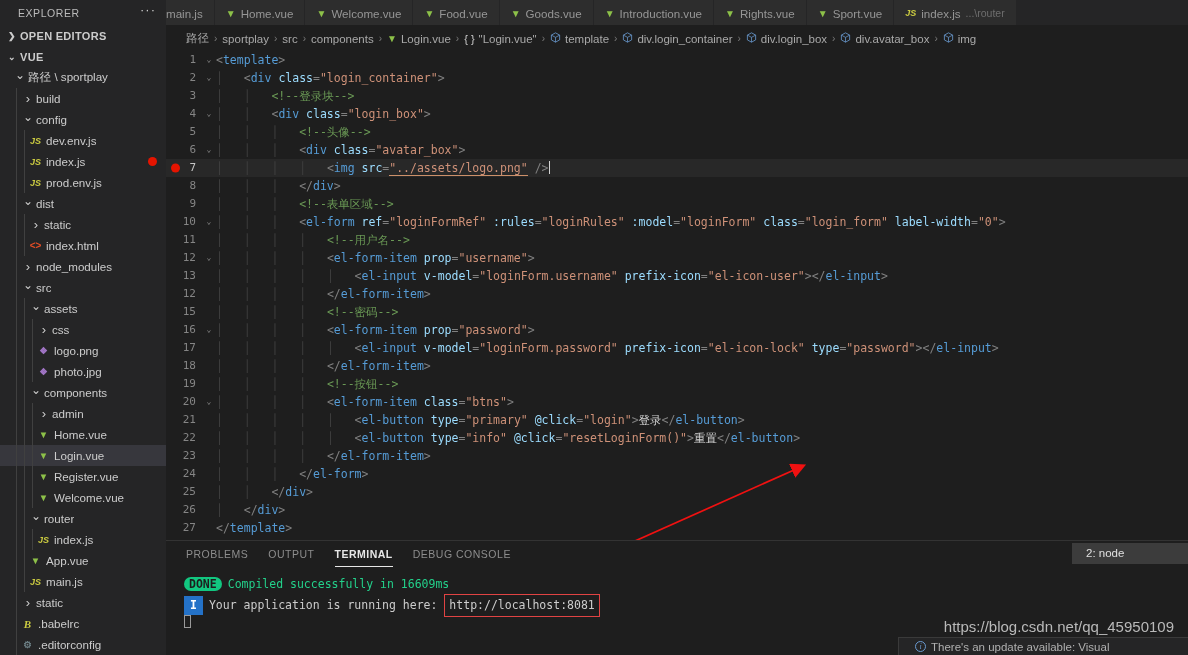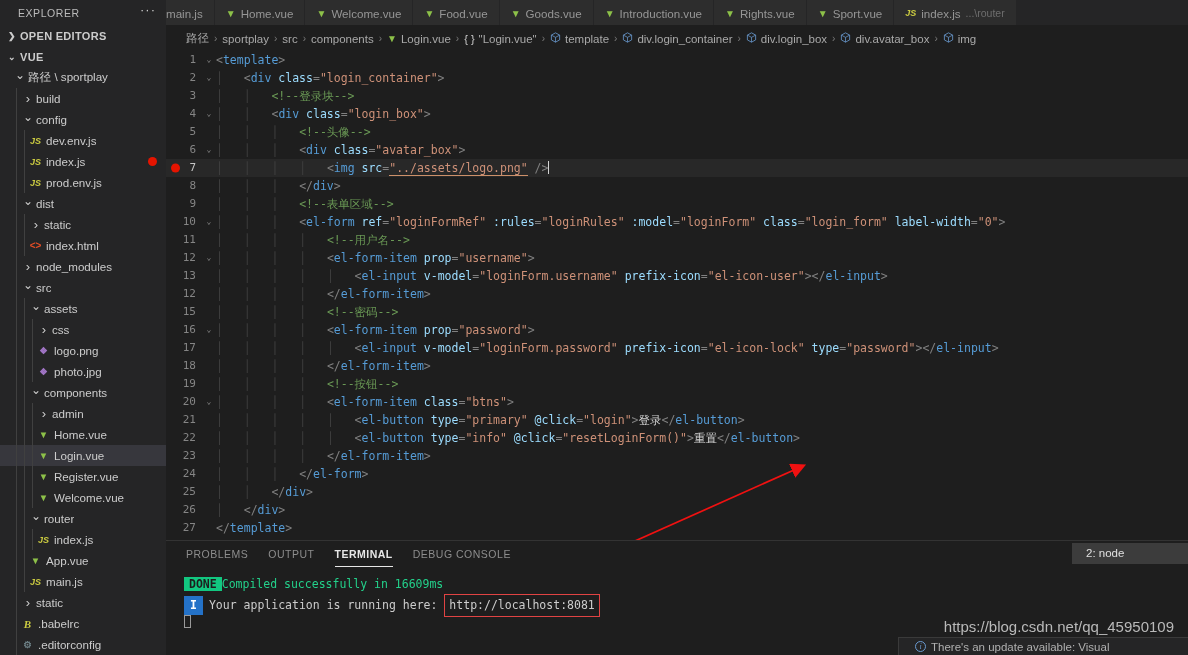--- a/index.html
+++ b/index.html
@@ -115,21 +115,21 @@
     text-align:center; line-height: 18px;
   }
   .ctext { position: relative; }
   .ig { color: #404040; }
   
   .t-tag   { color: #569cd6; }
   .t-attr  { color: #9cdcfe; }
   .t-str   { color: #ce9178; }
   .t-punc  { color: #808080; }
   .t-cmt   { color: #6a9955; }
-  .t-plain { color: #d4d4d4; font-family: Liberation Mono, monospace; }
+  .t-plain { color: #d4d4d4; }
   .bp-dot {
     position: absolute; left: 5px; top: 50%; transform: translateY(-50%);
     width: 9px; height: 9px; border-radius: 50%; background: #e51400;
   }
   .underline-str { border-bottom: 1px solid #cd9069; }
   .cursor-bar {
     display:inline-block; width:1px; height:13px; background:#d4d4d4;
     vertical-align:-2px;
   }
   .arrow-svg { position: absolute; z-index: 39; pointer-events: none; }
@@ -161,21 +161,21 @@
     display:flex; align-items:center;
   }
   .term-body {
     flex: 1 1 auto; padding: 7px 0 0 18px;
     font-family: "DejaVu Sans Mono", "Liberation Mono", monospace;
     font-size: 11.5px; line-height: 19px; color: #cccccc;
     position: relative;
   }
   .badge-done {
     background: #12c780; color: #1e1e1e; font-weight: bold;
-    padding: 0px 5px; 
+    padding: 0px 5px; margin-right: 6px; border-radius: 7px;
   }
   .term-green { color: #23d18b; }
   .badge-i {
     background: #2472c8; color: #ffffff; padding: 0 6px; margin-right: 6px;
     display:inline-block; font-weight:bold;
   }
   .url-box {
     border: 1px solid #e04343; padding: 1px 4px; display:inline-block;
     color: #cccccc;
   }

